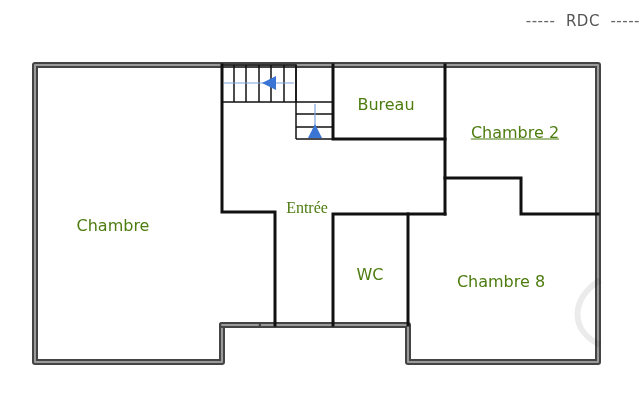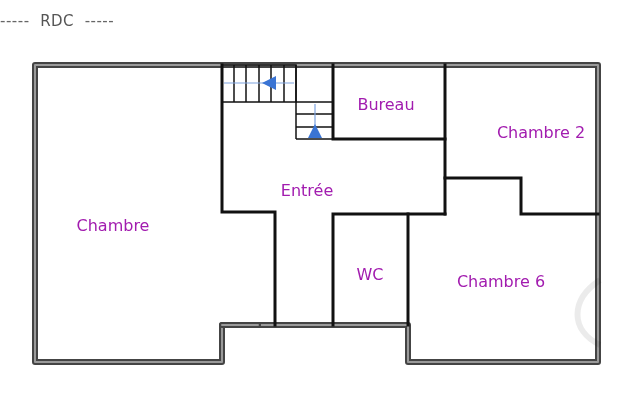--- a/index.html
+++ b/index.html
@@ -1,20 +1,20 @@
 <!DOCTYPE html>
 <html><head>
 <meta charset="utf-8">
 <style>
   html, body { margin: 0; padding: 0; background: #ffffff; }
   body { width: 640px; height: 404px; position: relative; overflow: hidden; font-family: "DejaVu Sans", sans-serif; }
-  .title { position: absolute; top: 12px; left: 0; width: 640px; text-align: left; font-size: 15px; color: #555555; letter-spacing: 0.5px; }
+  .title { position: absolute; top: 12px; left: 0; width: 640px; text-align: right; font-size: 15px; color: #555555; letter-spacing: 0.5px; }
   .title .dash { color: #666; }
   svg { position: absolute; left: 0; top: 0; }
-  .room-label { position: absolute; font-size: 16px; color: #a21caf; transform: translate(-50%, -50%); white-space: nowrap; }
+  .room-label { position: absolute; font-size: 16px; color: #4d7c0f; transform: translate(-50%, -50%); white-space: nowrap; }
 </style>
 </head>
 <body>
 
 <div class="title">
   <span class="dash">-----</span>
   &nbsp;<span>RDC</span>&nbsp;
   <span class="dash">-----</span>
 </div>
 
@@ -61,17 +61,17 @@
     <line x1="315" y1="104" x2="315" y2="137" stroke="#7ea3e0" stroke-width="1.2"></line>
     <polygon points="315,124 308,138 322,138" fill="#3a74d4"></polygon>
   </g>
 
   <g opacity="0.08" stroke="#000" stroke-width="6" fill="none">
     <path d="M600 280 C 570 300, 570 330, 600 345"></path>
   </g>
 </svg>
 
 <div class="room-label" style="left:113px; top:225px;">Chambre</div>
-<div class="room-label" style="left:307px; top:190px;">Entrée</div>
+<div class="room-label" style="left:307px; top:208px;font-family:Liberation Serif, serif;">Entrée</div>
 <div class="room-label" style="left:386px; top:104px;">Bureau</div>
-<div class="room-label" style="left:541px; top:132px;">Chambre 2</div>
+<div class="room-label" style="left:515px; top:132px;text-decoration:underline;">Chambre 2</div>
 <div class="room-label" style="left:370px; top:274px;">WC</div>
-<div class="room-label" style="left:501px; top:281px;">Chambre 6</div>
+<div class="room-label" style="left:501px; top:281px;">Chambre 8</div>
 
 </body></html>

